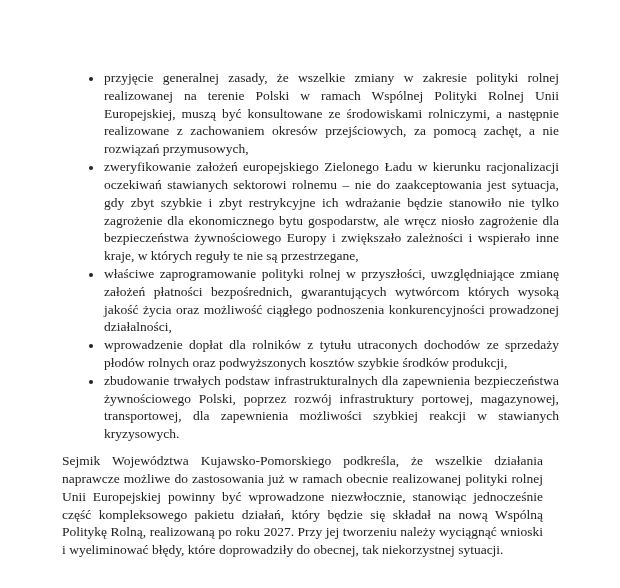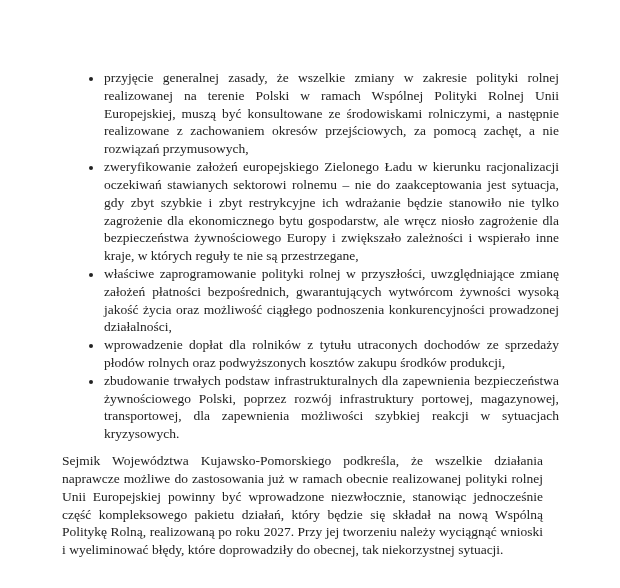--- a/index.html
+++ b/index.html
@@ -44,19 +44,19 @@
   }
 </style>
 </head>
 <body>
 
 <div class="page">
   <div class="content">
     <ul class="bullet-list">
       <li>przyjęcie generalnej zasady, że wszelkie zmiany w zakresie polityki rolnej realizowanej na terenie Polski w ramach Wspólnej Polityki Rolnej Unii Europejskiej, muszą być konsultowane ze środowiskami rolniczymi, a następnie realizowane z zachowaniem okresów przejściowych, za pomocą zachęt, a nie rozwiązań przymusowych,</li>
       <li>zweryfikowanie założeń europejskiego Zielonego Ładu w kierunku racjonalizacji oczekiwań stawianych sektorowi rolnemu – nie do zaakceptowania jest sytuacja, gdy zbyt szybkie i zbyt restrykcyjne ich wdrażanie będzie stanowiło nie tylko zagrożenie dla ekonomicznego bytu gospodarstw, ale wręcz niosło zagrożenie dla bezpieczeństwa żywnościowego Europy i zwiększało zależności i wspierało inne kraje, w których reguły te nie są przestrzegane,</li>
-      <li>właściwe zaprogramowanie polityki rolnej w przyszłości, uwzględniające zmianę założeń płatności bezpośrednich, gwarantujących wytwórcom żywności wysoką jakość życia oraz możliwość ciągłego podnoszenia konkurencyjności prowadzonej działalności,</li>
-      <li>wprowadzenie dopłat dla rolników z tytułu utraconych dochodów ze sprzedaży płodów rolnych oraz podwyższonych kosztów zakupu środków produkcji,</li>
-      <li>zbudowanie trwałych podstaw infrastrukturalnych dla zapewnienia bezpieczeństwa żywnościowego Polski, poprzez rozwój infrastruktury portowej, magazynowej, transportowej, dla zapewnienia możliwości szybkiej reakcji w sytuacjach kryzysowych.</li>
+      <li>właściwe zaprogramowanie polityki rolnej w przyszłości, uwzględniające zmianę założeń płatności bezpośrednich, gwarantujących wytwórcom których wysoką jakość życia oraz możliwość ciągłego podnoszenia konkurencyjności prowadzonej działalności,</li>
+      <li>wprowadzenie dopłat dla rolników z tytułu utraconych dochodów ze sprzedaży płodów rolnych oraz podwyższonych kosztów szybkie środków produkcji,</li>
+      <li>zbudowanie trwałych podstaw infrastrukturalnych dla zapewnienia bezpieczeństwa żywnościowego Polski, poprzez rozwój infrastruktury portowej, magazynowej, transportowej, dla zapewnienia możliwości szybkiej reakcji w stawianych kryzysowych.</li>
     </ul>
     <p class="closing">Sejmik Województwa Kujawsko-Pomorskiego podkreśla, że wszelkie działania naprawcze możliwe do zastosowania już w ramach obecnie realizowanej polityki rolnej Unii Europejskiej powinny być wprowadzone niezwłocznie, stanowiąc jednocześnie część kompleksowego pakietu działań, który będzie się składał na nową Wspólną Politykę Rolną, realizowaną po roku 2027. Przy jej tworzeniu należy wyciągnąć wnioski i wyeliminować błędy, które doprowadziły do obecnej, tak niekorzystnej sytuacji.</p>
   </div>
 </div>
 
 </body></html>

